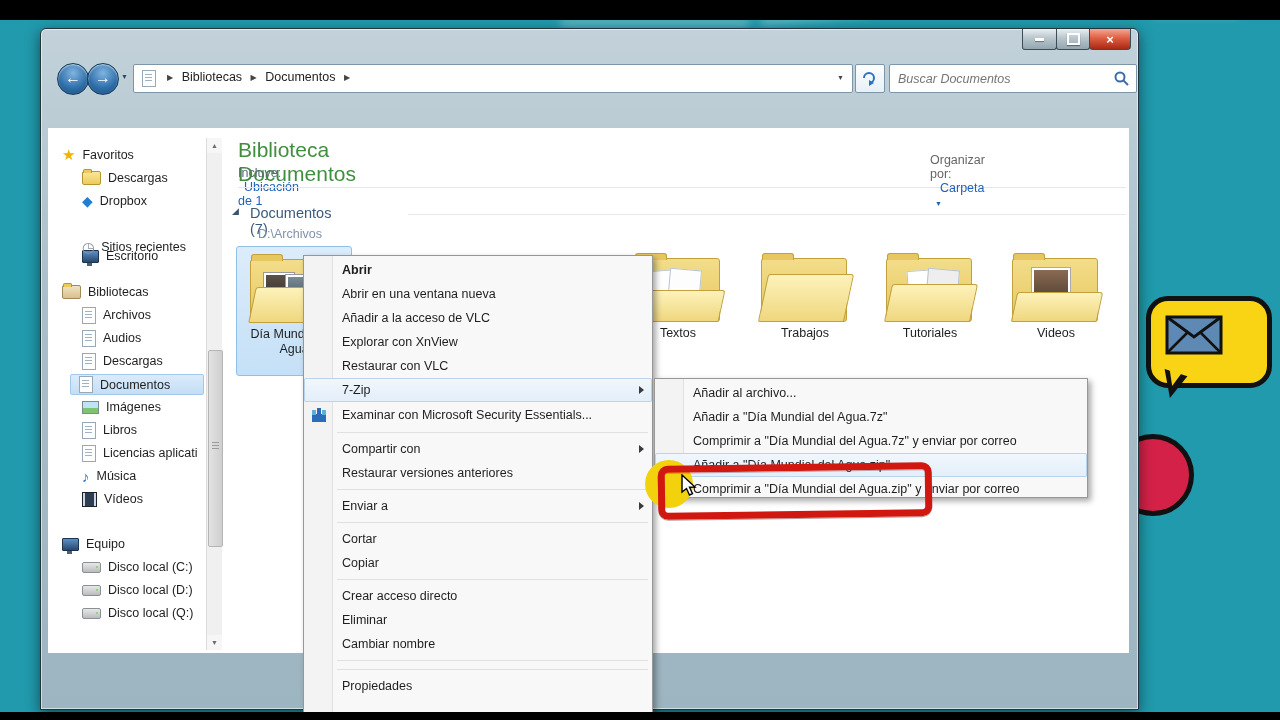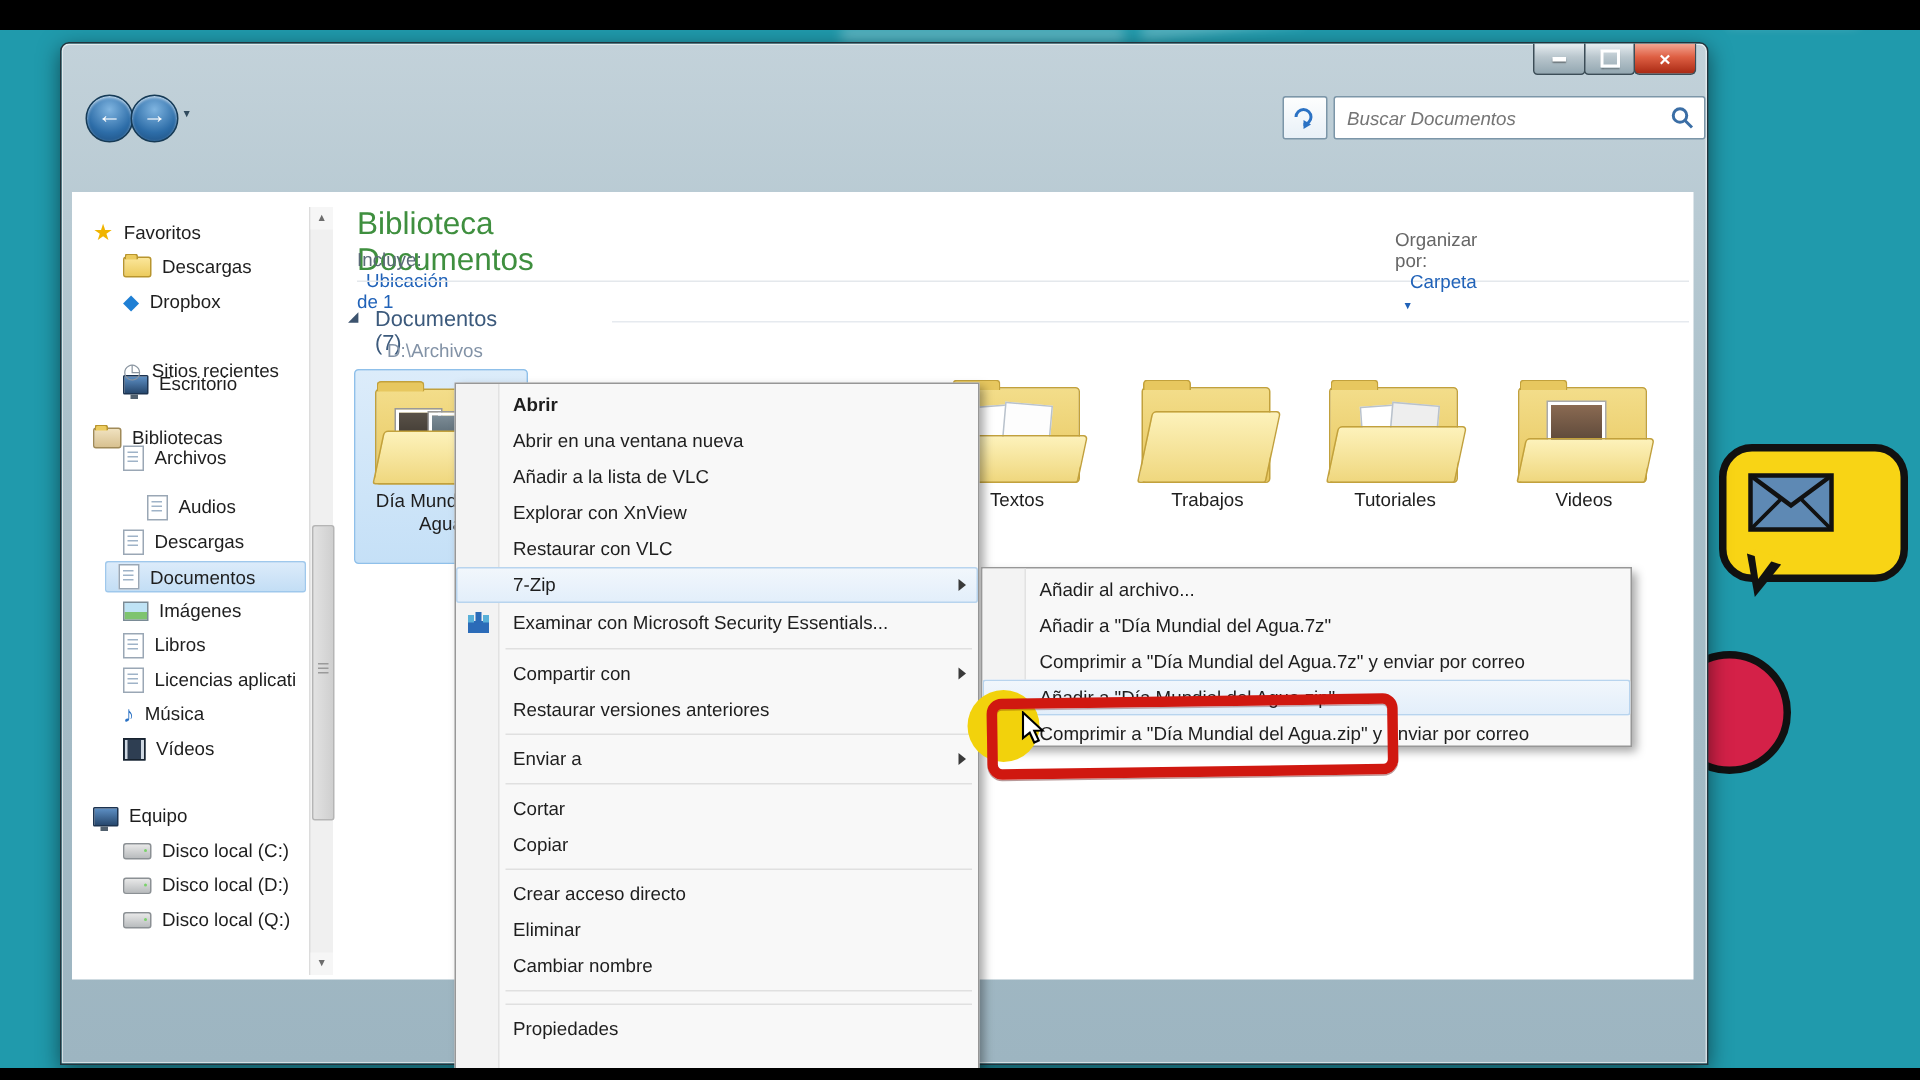--- a/index.html
+++ b/index.html
@@ -122,20 +122,31 @@
         <div class="glyph-max"></div>
       </div>
     <div class="capbtn" style="left:1048px;width:40px;border-radius:0 0 4px 4px;background:linear-gradient(#f5a794,#de5f43 45%,#a92913);color:#fff;font-size:13px;font-weight:bold;">
         <span>×</span>
       </div>
 
     <div class="navcirc" style="left:16px;top:34px;"><span>←</span></div>
     <div class="navcirc" style="left:46px;top:34px;"><span>→</span></div>
     <span style="position:absolute;left:80px;top:44px;font-size:7px;color:#314b5e;">▼</span>
 
+    <div class="field" style="left:92px;top:35px;width:718px;height:27px;">
+      <span class="doc" style="position:absolute;left:8px;top:5px;"></span>
+      <span style="position:absolute;left:28px;top:5px;">
+        <span class="bc-arrow">▶</span>
+        <span class="bc-txt">Bibliotecas</span>
+        <span class="bc-arrow">▶</span>
+        <span class="bc-txt">Documentos</span>
+        <span class="bc-arrow">▶</span>
+      </span>
+      <span style="position:absolute;right:8px;top:9px;font-size:7px;color:#445;">▼</span>
+    </div>
 
     <div class="field" style="left:814px;top:35px;width:28px;height:27px;background:linear-gradient(#fdfefe,#e8f0f7);">
       <svg width="16" height="16" style="position:absolute;left:5px;top:5px;">
         <path d="M3,8 A5,5 0 1 1 8,13" fill="none" stroke="#2b72c4" stroke-width="2"></path>
         <path d="M8,16 L8,10 L13,13 Z" fill="#2b72c4"></path>
       </svg>
     </div>
 
     <div class="field" style="left:848px;top:35px;width:246px;height:27px;">
       <input type="text" style="position: absolute; left: 6px; top: 3px; width: 200px; height: 19px; border: none; outline: none; font-family: inherit; font-size: 12.5px; font-style: italic; color: rgb(138, 138, 138); background: transparent;" placeholder="Buscar Documentos">
@@ -201,25 +212,25 @@
     </div>
     <div class="srow" style="left:82px;top:237px;">
       <span style="color:#8a95a0;font-size:14px;">◷</span>
       <span>Sitios recientes</span>
     </div>
 
     <div class="srow" style="left:62px;top:282px;">
       <span class="fi" style="background:linear-gradient(#f0e2c0,#d8c190);border-color:#a08a58;"></span>
       <span>Bibliotecas</span>
     </div>
-    <div class="srow" style="left:82px;top:295px;">
+    <div class="srow" style="left:82px;top:305px;">
       <span class="doc"></span>
       <span>Archivos</span>
     </div>
-    <div class="srow" style="left:82px;top:328px;margin-left:16px;">
+    <div class="srow" style="left:82px;top:328px;">
       <span class="doc"></span>
       <span>Audios</span>
     </div>
     <div class="srow" style="left:82px;top:351px;">
       <span class="doc"></span>
       <span>Descargas</span>
     </div>
     <div class="sel-row" style="top:374px;">
       <span class="doc"></span>
       <span>Documentos</span>
@@ -339,21 +350,21 @@
     </div>
     <div style="position:absolute;left:80px;top:8px;font-size:13.5px;color:#1e1e1e;">Día Mundial del Agua</div>
     <div style="position:absolute;left:220px;top:9px;font-size:12px;color:#8a8a8a;">Fech</div>
     <div style="position:absolute;left:80px;top:27px;font-size:11.5px;color:#7a7a7a;">Carpeta de archivos</div>
   </div>
 
   <div class="menu" style="left:303px;top:255px;width:350px;height:470px;z-index:50;">
     <div class="gutter"></div>
     <div class="mrow bold"><span>Abrir</span></div>
     <div class="mrow"><span>Abrir en una ventana nueva</span></div>
-    <div class="mrow"><span>Añadir a la lista de VLC</span></div>
+    <div class="mrow"><span>Añadir a la acceso de VLC</span></div>
     <div class="mrow"><span>Explorar con XnView</span></div>
     <div class="mrow"><span>Restaurar con VLC</span></div>
     <div class="mrow hl">
       <span>7-Zip</span>
       <span class="marrow"></span>
     </div>
     <div class="mrow tall">
       <svg width="16" height="16" style="position:absolute;left:7px;top:5px;">
         <rect x="1" y="7" width="14" height="8" fill="#2b6bb8"></rect>
         <rect x="1" y="3" width="4" height="5" fill="#59b0d8"></rect>

